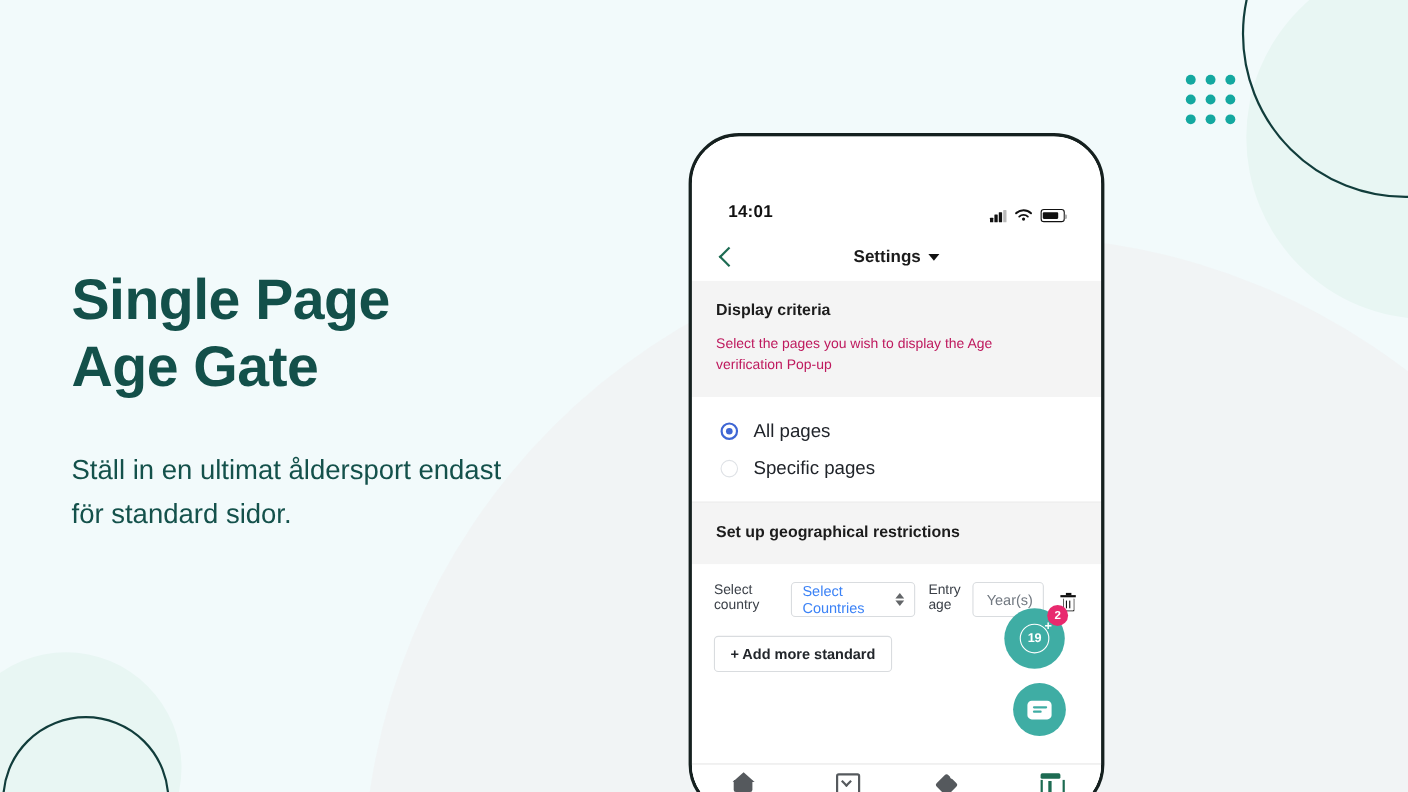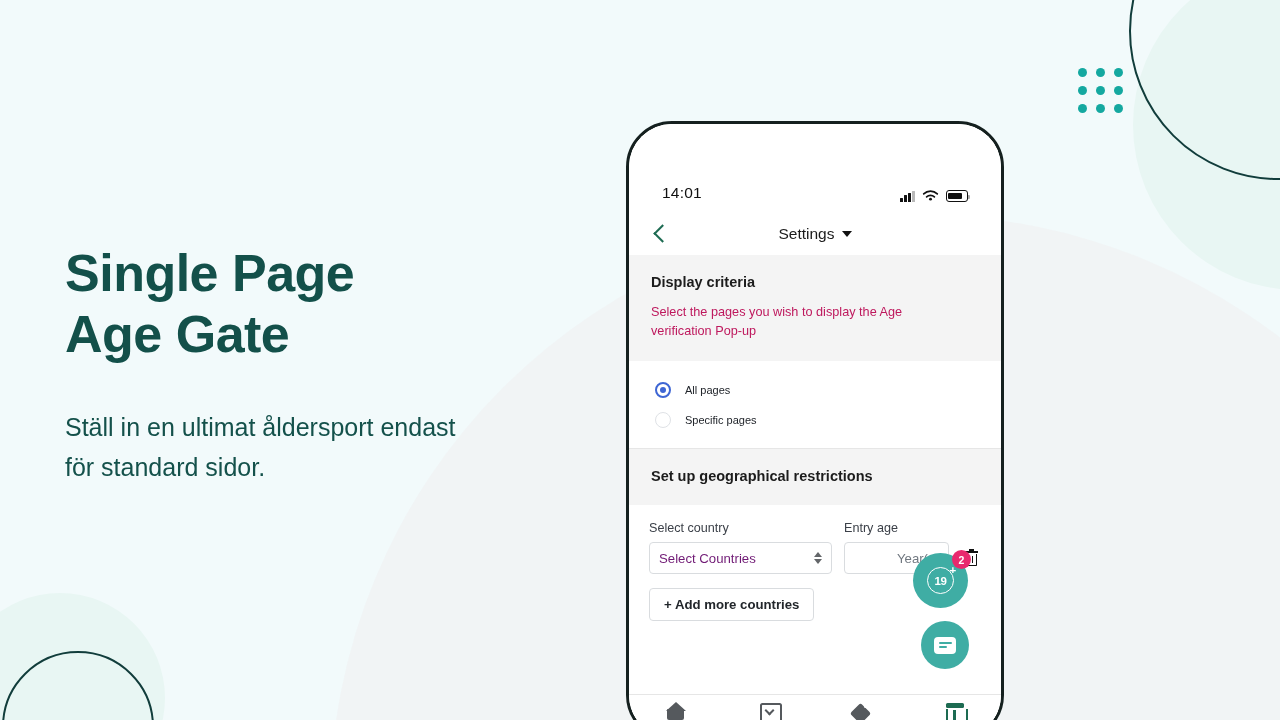--- a/index.html
+++ b/index.html
@@ -62,21 +62,21 @@
     background:#ffffff; overflow:hidden;
   }
   .screen { position:absolute; inset:0; border-radius:43px; overflow:hidden;
             display:flex; flex-direction:column; background:#fff; }
 
   .statusbar {
     height:88px; flex:0 0 88px; position:relative;
     display:flex; align-items:flex-end; padding:0 33px 10px 33px;
     justify-content:space-between; background:#fff;
   }
-  .clock { font-size:15.5px; font-weight:normal; color:#111; letter-spacing:.2px; }
+  .clock { font-size:15.5px; font-weight:bold; color:#111; letter-spacing:.2px; }
   .status-icons { display:flex; align-items:center; gap:7px; }
   .sig { display:flex; align-items:flex-end; gap:1.5px; height:11px; }
   .sig b { display:block; width:2.6px; background:#111; border-radius:.5px; }
   .sig b:nth-child(1){height:4px;} .sig b:nth-child(2){height:6.5px;}
   .sig b:nth-child(3){height:9px;} .sig b:nth-child(4){height:11px; background:#b9b9b9;}
   .batt { width:22px; height:11.5px; border:1.4px solid #111; border-radius:3px;
           padding:1.3px; position:relative; }
   .batt i { display:block; height:100%; width:78%; background:#111; border-radius:1px; }
   .batt:after { content:""; position:absolute; right:-3px; top:3.3px;
                 width:1.8px; height:4.6px; background:#b0b0b0; border-radius:0 1px 1px 0; }
@@ -88,50 +88,50 @@
   .back-chev { width:22px; height:22px; position:relative; cursor:pointer; }
   .back-chev:before{
     content:""; position:absolute; left:7px; top:4px; width:11px; height:11px;
     border-left:2.4px solid #1d6b52; border-bottom:2.4px solid #1d6b52;
     transform:rotate(45deg);
   }
   .nav-title-wrap {
     position:absolute; left:0; right:0; display:flex; justify-content:center;
     align-items:center; gap:7px; pointer-events:none;
   }
-  .nav-title { font-size:15.5px; font-weight:normal; color:#1b1b1b; }
+  .nav-title { font-size:15.5px; font-weight:bold; color:#1b1b1b; }
   .caret { width:0;height:0; border-left:5px solid transparent; border-right:5px solid transparent;
            border-top:6px solid #111; }
 
   .content { flex:1 1 auto; overflow:hidden; background:#fff; display:flex; flex-direction:column; }
 
   .card-head { background:#f4f4f4; padding:19px 22px 21px 22px; }
   .card-title { font-size:14.5px; font-weight:bold; color:#1c1c1c; }
   .card-sub { margin-top:13px; font-size:12.7px; line-height:1.47; color:#be185d; max-width:290px; }
 
   .radio-block { background:#fff; padding:14px 0 13px 0; }
   .radio-row { display:flex; align-items:center; gap:14px; padding:7px 26px; cursor:pointer; }
   .radio { width:16px; height:16px; border-radius:50%; flex:0 0 16px; position:relative; }
   .radio.on { border:2px solid #3e66d4; }
   .radio.on:after { content:""; position:absolute; left:3px; top:3px; width:6px; height:6px;
                     border-radius:50%; background:#3e66d4; }
   .radio.off { border:1.6px solid #dfe2e6; background:#fff; }
-  .radio-label { font-size:11px; color:#20242a; }
+  .radio-label { font-size:17px; color:#20242a; }
 
   .divider { height:1px; background:#e6e6e6; }
 
   .form-area { background:#fff; padding:16px 20px 0 20px; }
   .form-row { display:flex; gap:12px; align-items:flex-end; }
-  .field { display:flex; flex-direction:column; }
+  .field { display:flex; flex-direction:row; }
   .field.country { flex:1 1 auto; }
   .field.age { width:105px; flex:0 0 105px; }
   .field-label { font-size:12.6px; color:#3b4048; margin-bottom:7px; }
   .control {
     height:32px; border:1px solid #d9dcdf; border-radius:4px; background:#fff;
-    display:flex; align-items:center; padding:0 9px; font-size:13.2px; color:#701a75;
+    display:flex; align-items:center; padding:0 9px; font-size:13.2px; color:#3b82f6;
   }
   .control.country { justify-content:space-between; }
   .control.age { justify-content:flex-end; color:#717880;padding-left:12px; }
   .stepper { display:flex; flex-direction:column; gap:2px; align-items:center; opacity:.75; }
   .stepper i { width:0;height:0; border-left:4px solid transparent; border-right:4px solid transparent; }
   .stepper i.up { border-bottom:5px solid #2f3337; }
   .stepper i.dn { border-top:5px solid #2f3337; }
   .trash-btn { width:20px; flex:0 0 20px; height:32px; display:flex; align-items:center;
                justify-content:center; cursor:pointer; }
   .trash { position:relative; width:14px; height:15px; }
@@ -311,21 +311,21 @@
             <div class="control age">Year(s)</div>
           </div>
           <div class="trash-btn">
             <span class="trash">
               <span class="lid"></span>
                 <span class="can"></span>
             </span>
           </div>
         </div>
 
-        <div class="add-btn">+ Add more countries</div>
+        <div class="add-btn">+ Add more standard</div>
       </div>
 
       <div class="tabbar">
         <div class="tab">
           <span class="ic ic-home"></span>
 
         </div>
         <div class="tab">
           <span class="ic ic-ord"></span>
 

